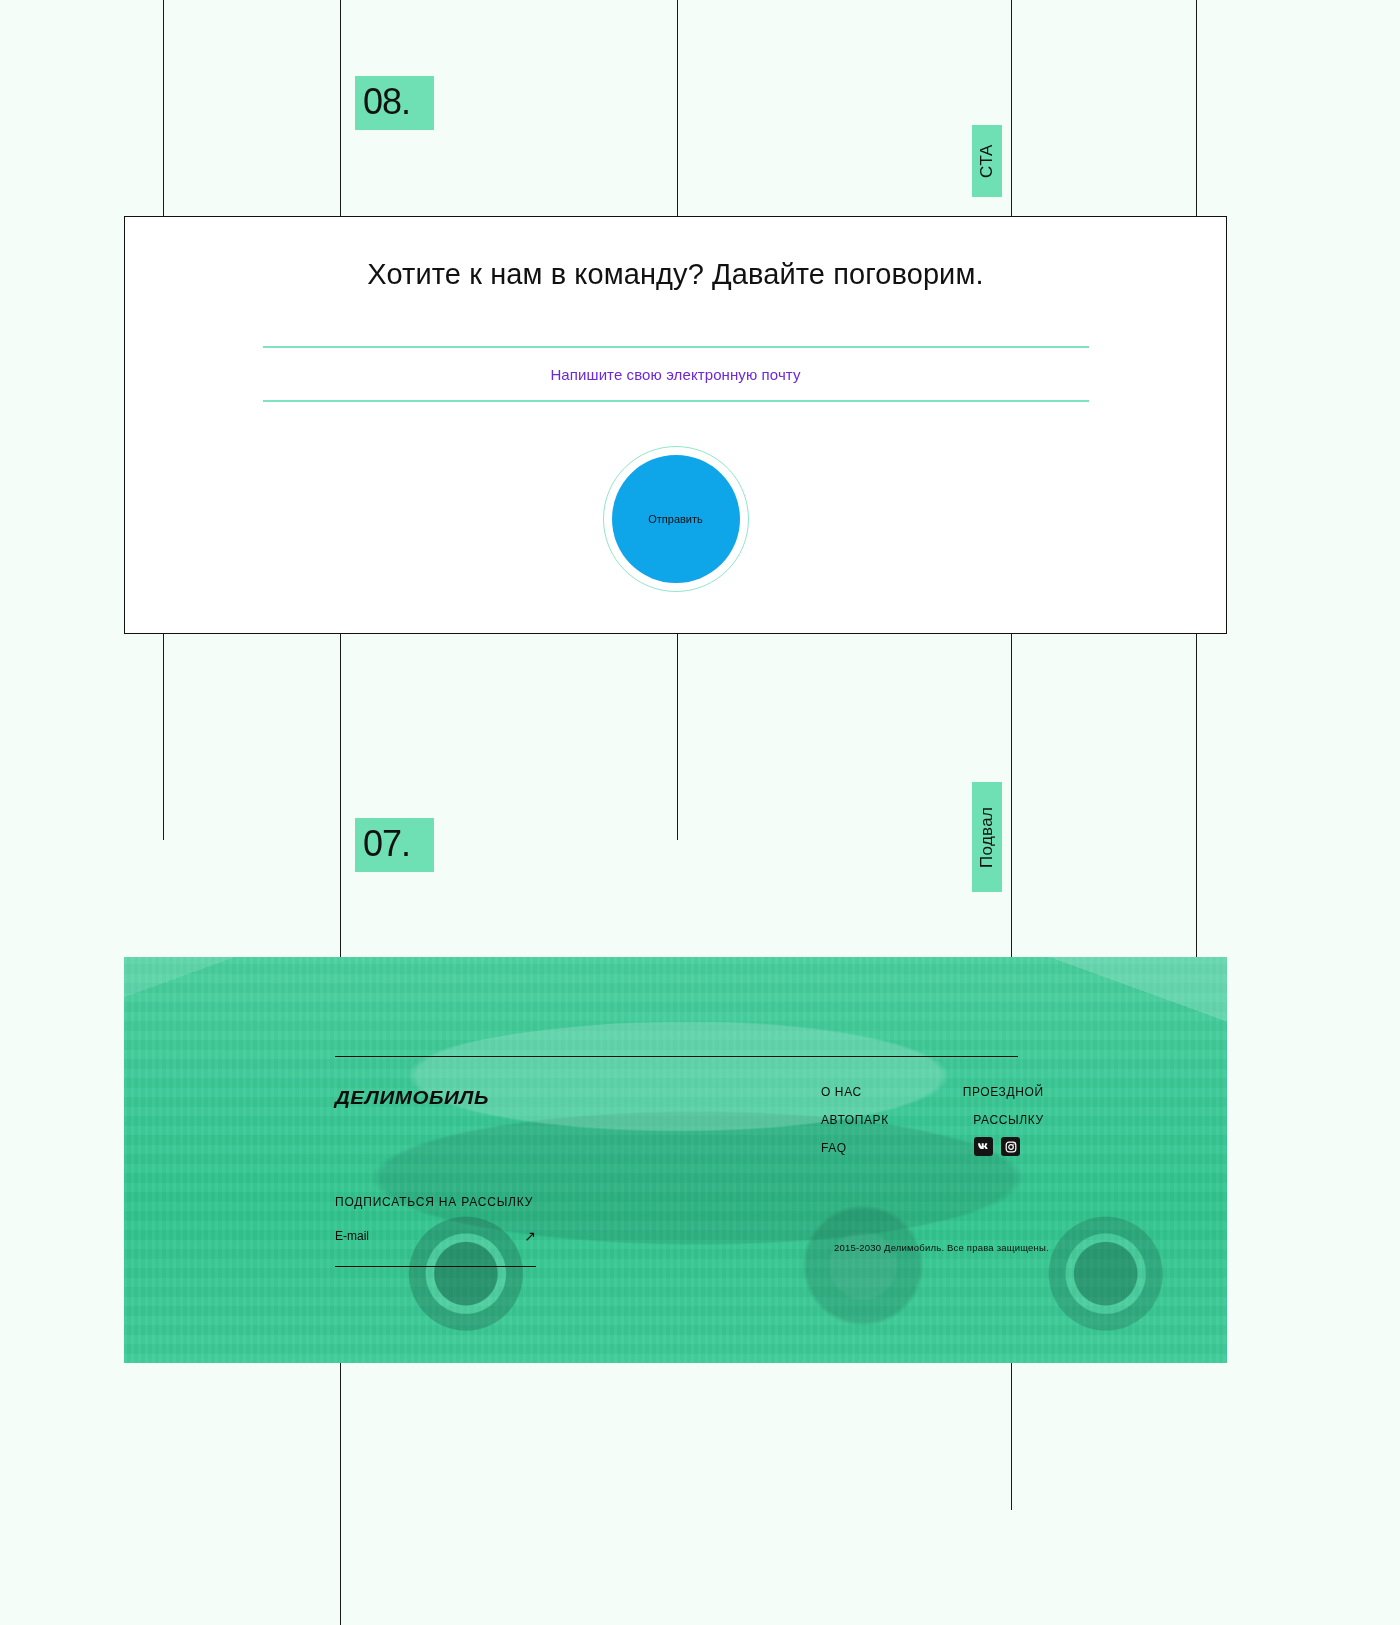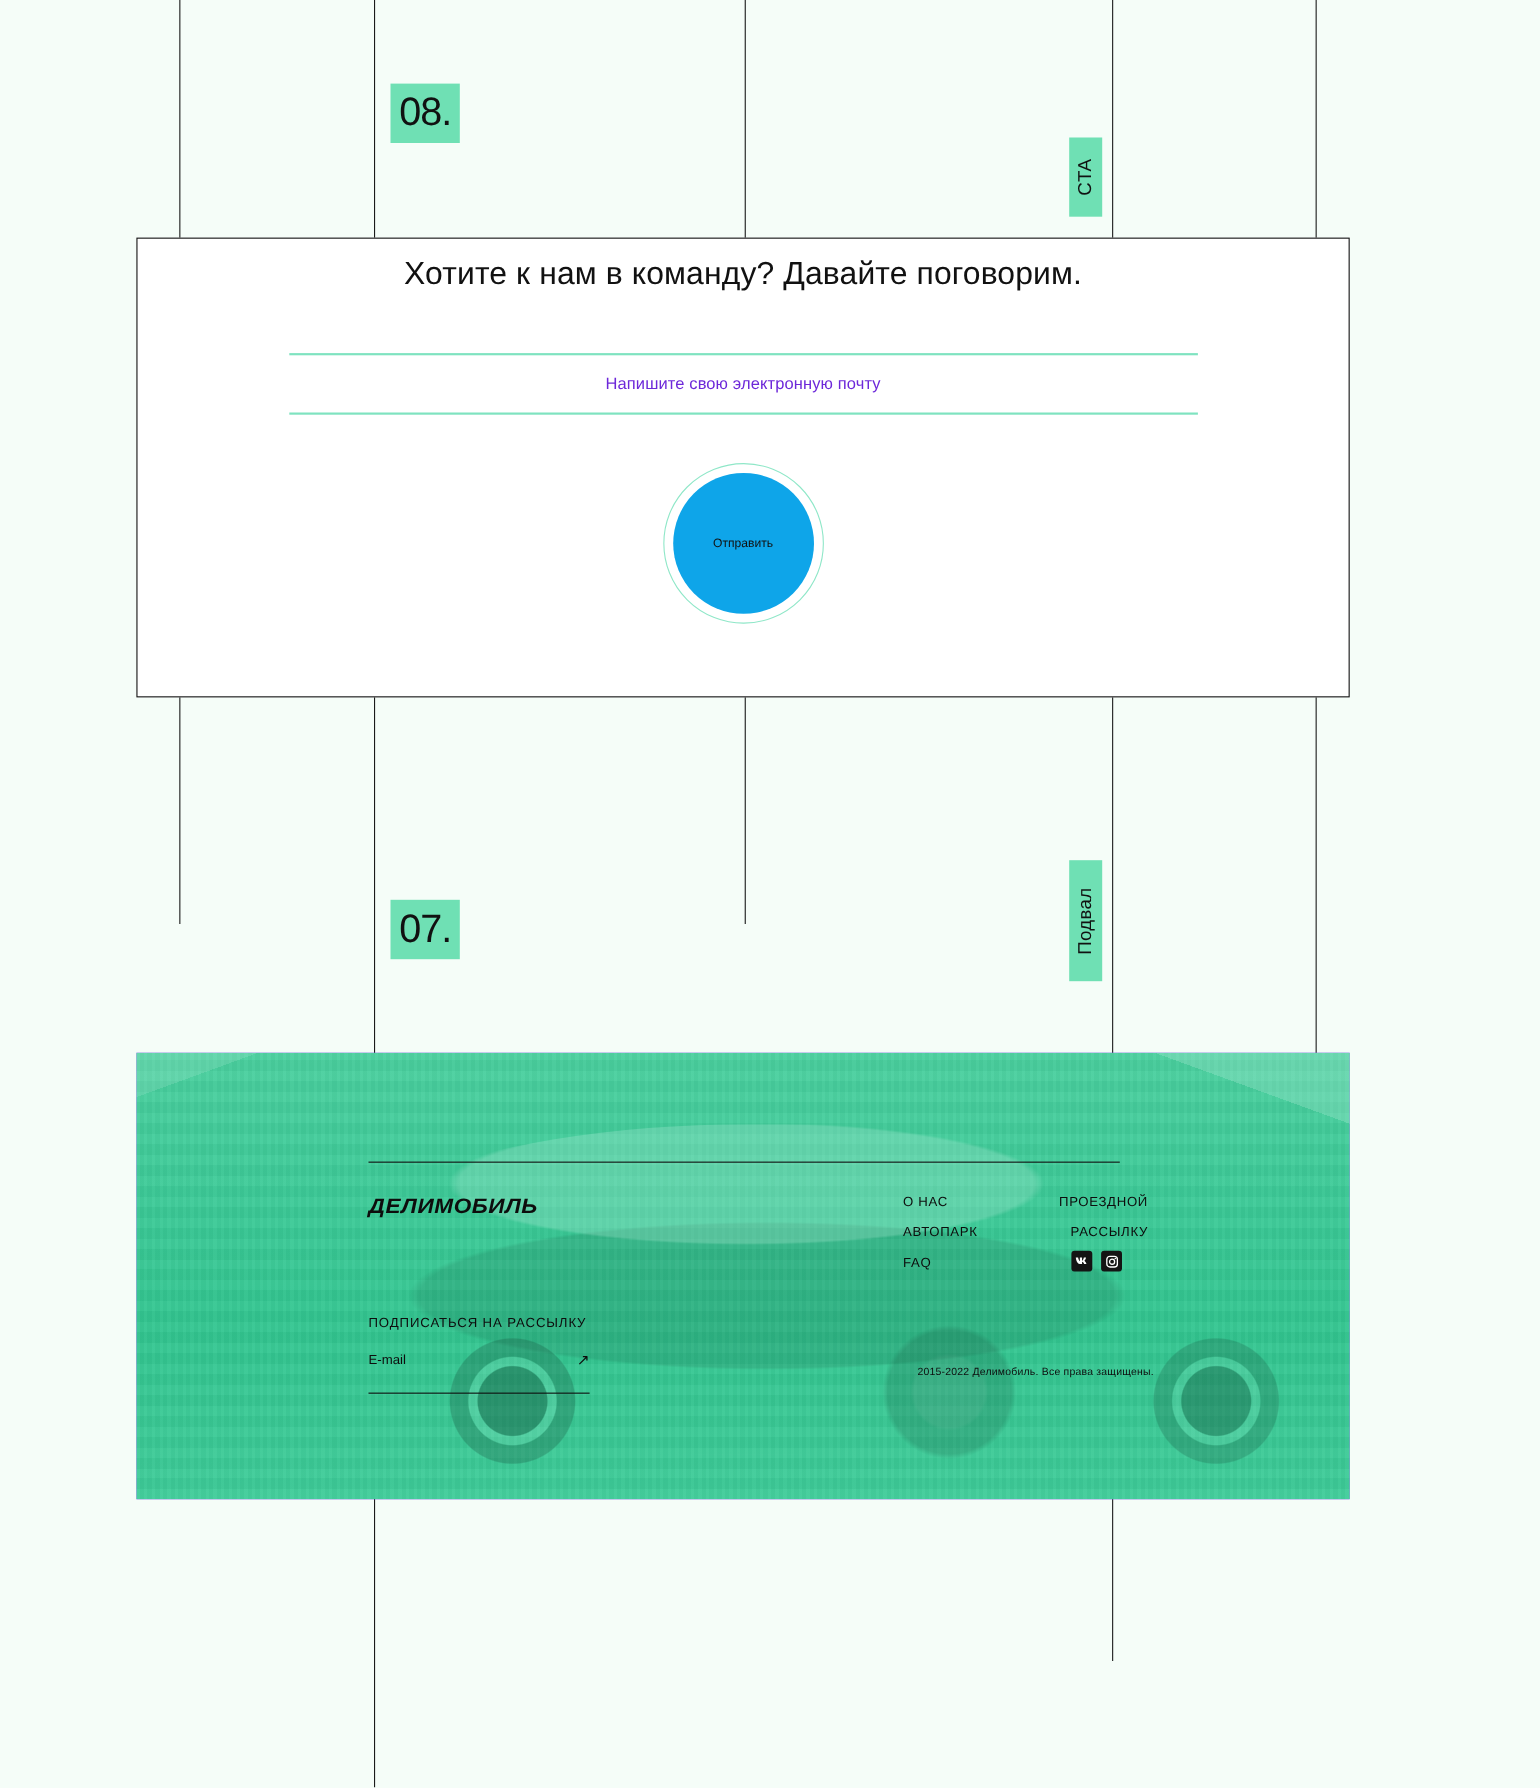--- a/index.html
+++ b/index.html
@@ -31,21 +31,21 @@
   .guide.g4 { left: 1011px; top: 0;    height: 1510px; }
   .guide.g5 { left: 1196px; top: 0;    height: 960px; }
 
   
   .section-num {
     position: absolute;
     background: #6fe0b4;
     color: #111;
     font-size: 36px;
     line-height: 1;
-    padding: 8px 8px 10px 8px;
+    padding: 8px 24px 10px 8px;
     letter-spacing: -1px;
     font-family: "Liberation Sans", sans-serif;
   }
   .section-num.n08 { left: 355px; top: 76px; }
   .section-num.n09 { left: 355px; top: 818px; }
 
   .section-tag {
     position: absolute;
     background: #6fe0b4;
     color: #111;
@@ -66,21 +66,21 @@
     top: 216px;
     width: 1103px;
     height: 418px;
     background: #ffffff;
     border: 1px solid #111;
     display: flex;
     flex-direction: column;
     align-items: center;
   }
   .cta-title {
-    margin-top: 16px;
+    margin-top: 41px;
     font-size: 29px;
     color: #111;
     font-weight: 400;
     letter-spacing: 0.1px;
   }
   .cta-field {
     margin-top: 55px;
     width: 826px;
     border-top: 2px solid #7fe3c0;
     border-bottom: 2px solid #7fe3c0;
@@ -331,18 +331,18 @@
         </a>
       </div>
 
       <div class="footer-sub-title">ПОДПИСАТЬСЯ НА РАССЫЛКУ</div>
 
       <div class="footer-email-row">
         <input class="footer-email-input" type="text" placeholder="E-mail" style="">
         <span class="footer-arrow">↗</span>
       </div>
 
-      <div class="footer-copy">2015-2022 Делимобиль. Все права защищены.</div>
+      <div class="footer-copy">2015-2030 Делимобиль. Все права защищены.</div>
 
     </div>
   </div>
 
 </div>
 
 </body></html>

